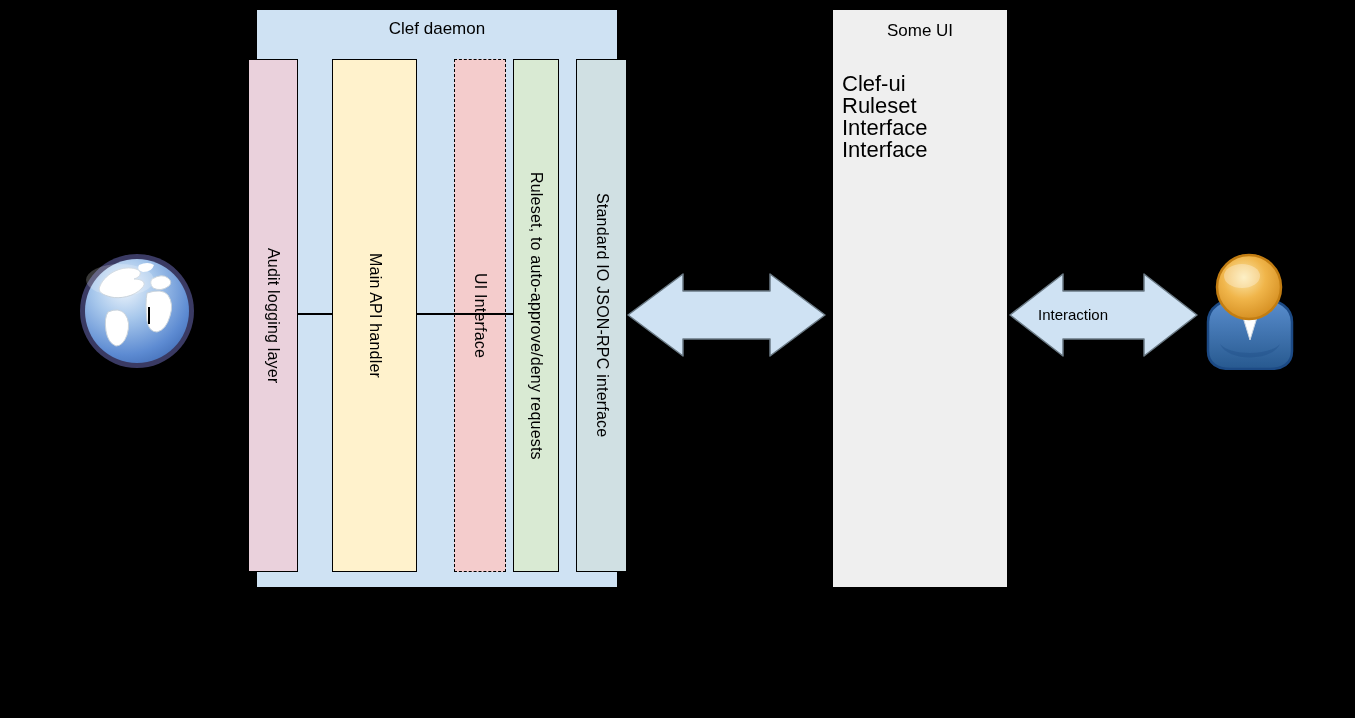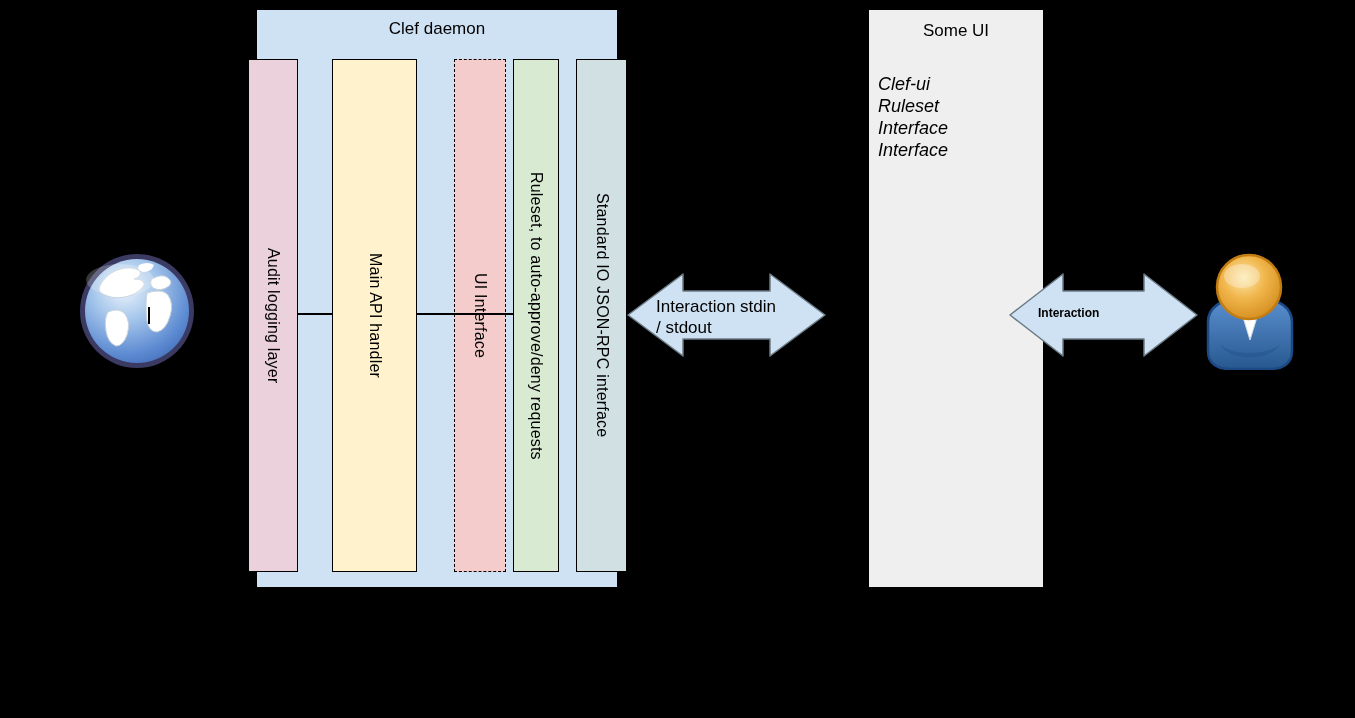--- a/index.html
+++ b/index.html
@@ -35,30 +35,29 @@
   .conn-b { left:417px; top:313px; width:96px; }
   .conn-tick { position:absolute; left:148px; top:307px; width:2px; height:17px; background:#000; z-index:4; }
   
   .arrow-svg { position:absolute; top:273px; height:84px; z-index:1; }
   .arrow-stdio-svg { left:627px; width:199px; }
   .arrow-ui-svg    { left:1009px; width:189px; }
   .arrow-stdio-label {
     position:absolute; left:656px; top:296px; font-size:17px; line-height:21px; z-index:6;
   }
   .arrow-ui-label {
-    position:absolute; left:1038px; top:306px; font-size:12px; z-index:6;font-weight:bold;
+    position:absolute; left:1038px; top:306px; font-size:15px; z-index:6;
   }
   
   .someui-box {
     position:absolute; left:833px; top:10px; width:174px; height:577px;
     background:#efefef;
-    margin-left:36px;
   }
   .someui-title { padding-top:11px; text-align:center; font-size:17px; }
-  .someui-list { position:absolute; left:9px; top:63px; font-size:18px; line-height:22px;font-style:italic; }
+  .someui-list { position:absolute; left:9px; top:63px; font-size:22px; line-height:22px; }
   
   .globe-wrap  { position:absolute; left:72px;  top:252px; width:130px; height:120px; }
   .person-wrap { position:absolute; left:1200px; top:252px; width:100px; height:118px; }
 </style>
 </head>
 <body>
 
 <div class="canvas">
 
   <div class="globe-wrap">
@@ -101,24 +100,20 @@
   <div class="layer layer-stdio">
     <span class="layer-label">Standard IO JSON-RPC interface</span>
   </div>
 
   <div class="conn conn-a"></div>
   <div class="conn conn-b"></div>
 
   <svg class="arrow-svg arrow-stdio-svg" viewBox="0 0 199 84">
     <polygon points="1,42 56,1 56,18 143,18 143,1 198,42 143,83 143,66 56,66 56,83" fill="#cfe2f3" stroke="#6b7a85" stroke-width="1.5" stroke-linejoin="round"></polygon>
   </svg>
-  <div class="arrow-stdio-label">
-    <div>Interaction stdin</div>
-    <div>/ stdout</div>
-  </div>
 
   <div class="someui-box">
     <div class="someui-title">Some UI</div>
     <div class="someui-list">
       <div>Clef-ui</div>
       <div>Ruleset</div>
       <div>Interface</div>
       <div>Interface</div>
     </div>
   </div>

